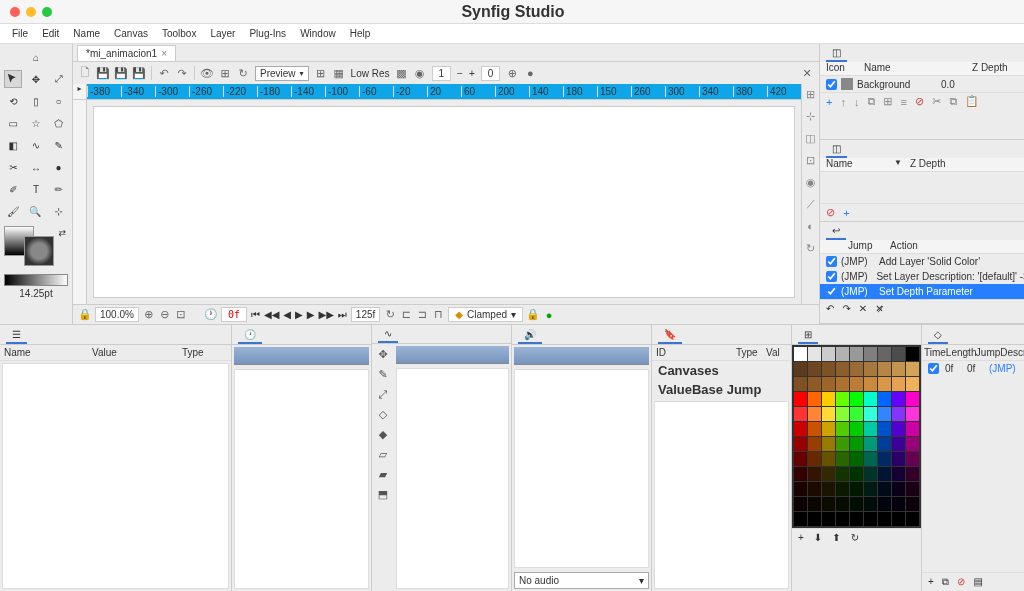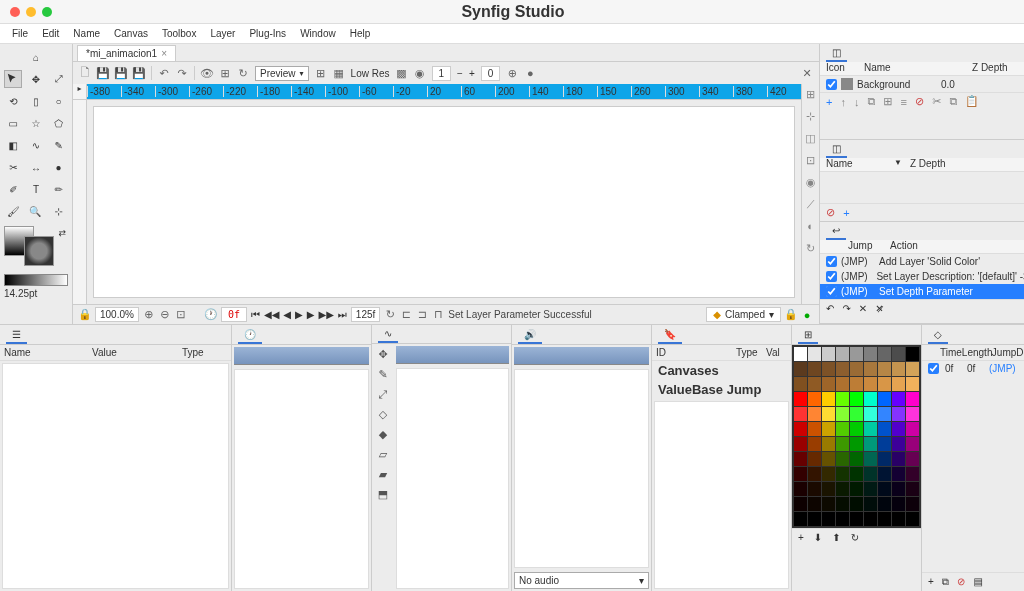--- a/index.html
+++ b/index.html
@@ -16,21 +16,21 @@
 .tbrow { display:flex; gap:4px; margin-bottom:4px; justify-content:space-around; }
 .tb { width:18px; height:18px; display:flex; align-items:center; justify-content:center; border:1px solid transparent; }
 .tb svg{width:14px;height:14px;}
 .tb.active{background:#d8d8d8;border-color:#aaa;}
 .swatches{display:flex;gap:2px;margin-top:6px;position:relative;height:36px;}
 .sw{width:30px;height:30px;border:1px solid #999;}
 .sw.fg{background:linear-gradient(#fff,#000);position:absolute;left:0;top:0;}
 .sw.bg{background:radial-gradient(circle,#888 40%,#333 70%);position:absolute;left:20px;top:10px;}
 .swreset{position:absolute;right:2px;top:2px;font-size:9px;}
 .gradbar{width:64px;height:12px;background:linear-gradient(to right,#000,#fff);border:1px solid #888;margin-top:4px;}
-.ptsize{font-size:10px;margin-top:2px;text-align:left;}
+.ptsize{font-size:10px;margin-top:2px;text-align:center;}
 .center { flex:1; display:flex; flex-direction:column; background:#ececec; }
 .tabbar{height:18px;display:flex;align-items:center;border-bottom:1px solid #ccc;padding:0 4px;}
 .tab{background:#fff;border:1px solid #ccc;border-bottom:none;padding:2px 8px;font-size:10px;display:flex;align-items:center;gap:4px;}
 .tab .x{font-size:10px;color:#888;}
 .toolbar2{height:22px;display:flex;align-items:center;gap:6px;padding:0 6px;background:#ececec;}
 .sep{width:1px;height:14px;background:#ccc;}
 .droppv{border:1px solid #aaa;padding:1px 4px;font-size:10px;display:flex;align-items:center;gap:4px;background:#fff;}
 .droppv::after{content:"▾";font-size:8px;}
 .canvas-area{flex:1;background:#ececec;position:relative;display:flex;}
 .canvas{background:#fff;margin:6px;flex:1;border:1px solid #ccc;position:relative;}
@@ -73,21 +73,21 @@
 .tl3{width:140px;}
 .audio{border:1px solid #aaa;background:#fff;margin:2px;padding:2px 4px;display:flex;justify-content:space-between;align-items:center;}
 .lib{width:140px;}
 .lib .phead2{display:flex;font-size:10px;color:#666;padding:2px 4px;border-bottom:1px solid #ddd;}
 .lib .item{padding:2px 6px;font-weight:600;font-size:13px;}
 .pal{width:130px;display:flex;flex-direction:column;}
 .palgrid{display:grid;grid-template-columns:repeat(9,1fr);gap:1px;padding:2px;background:#333;}
 .palgrid div{height:14px;}
 .palfoot{display:flex;gap:10px;padding:3px 6px;border-top:1px solid #ddd;}
 .kf{width:102px;}
-.kf .phead2{display:flex;font-size:9px;color:#666;padding:2px 18px;border-bottom:1px solid #ddd;}
+.kf .phead2{display:flex;font-size:9px;color:#666;padding:2px 2px;border-bottom:1px solid #ddd;}
 .kf .prow{gap:6px;}
 .kffoot{display:flex;gap:8px;padding:3px 6px;border-top:1px solid #ddd;color:#aaa;}
 .statusmsg{flex:1;font-size:10px;color:#444;}
 .clamped{border:1px solid #ccc;padding:1px 6px;display:flex;align-items:center;gap:4px;background:#fff;}
 .clamped::before{content:"◆";color:#d99000;}
 .whitearea{flex:1;background:#fff;margin:2px;border:1px solid #ddd;}
 .tlwhite{flex:1;background:#fff;margin:2px;border:1px solid #ddd;}
 .xb{width:12px;height:12px;display:inline-flex;align-items:center;justify-content:center;font-size:11px;color:#666;}
 </style>
 </head>
@@ -264,21 +264,20 @@
         <span>▶</span>
         <span>▶</span>
         <span>▶▶</span>
         <span>⏭</span>
       </div>
       <span class="zoom">125f</span>
       <span class="xb">↻</span>
       <span class="xb">⊏</span>
       <span class="xb">⊐</span>
       <span class="xb">⊓</span>
-      <span class="statusmsg">Set Layer Parameter Successful</span>
       <div class="clamped"><span>Clamped</span>▾</div>
       <span class="xb">🔒</span>
       <span class="xb" style="color:#0a0">●</span>
     </div>
   </div>
 
   <div class="rpanel">
     <div class="panel" style="height:96px">
       <div class="ptabs">
           <div class="pt">◫</div>

